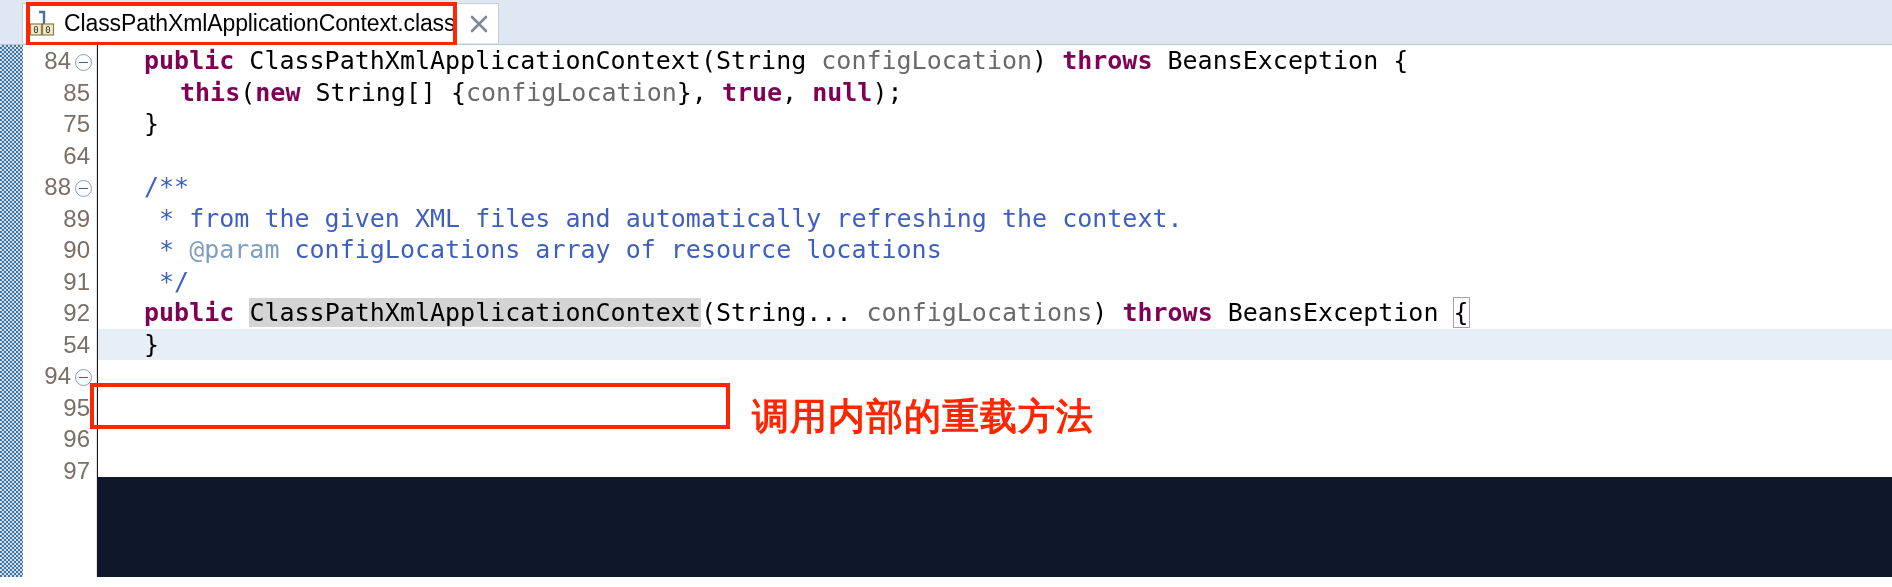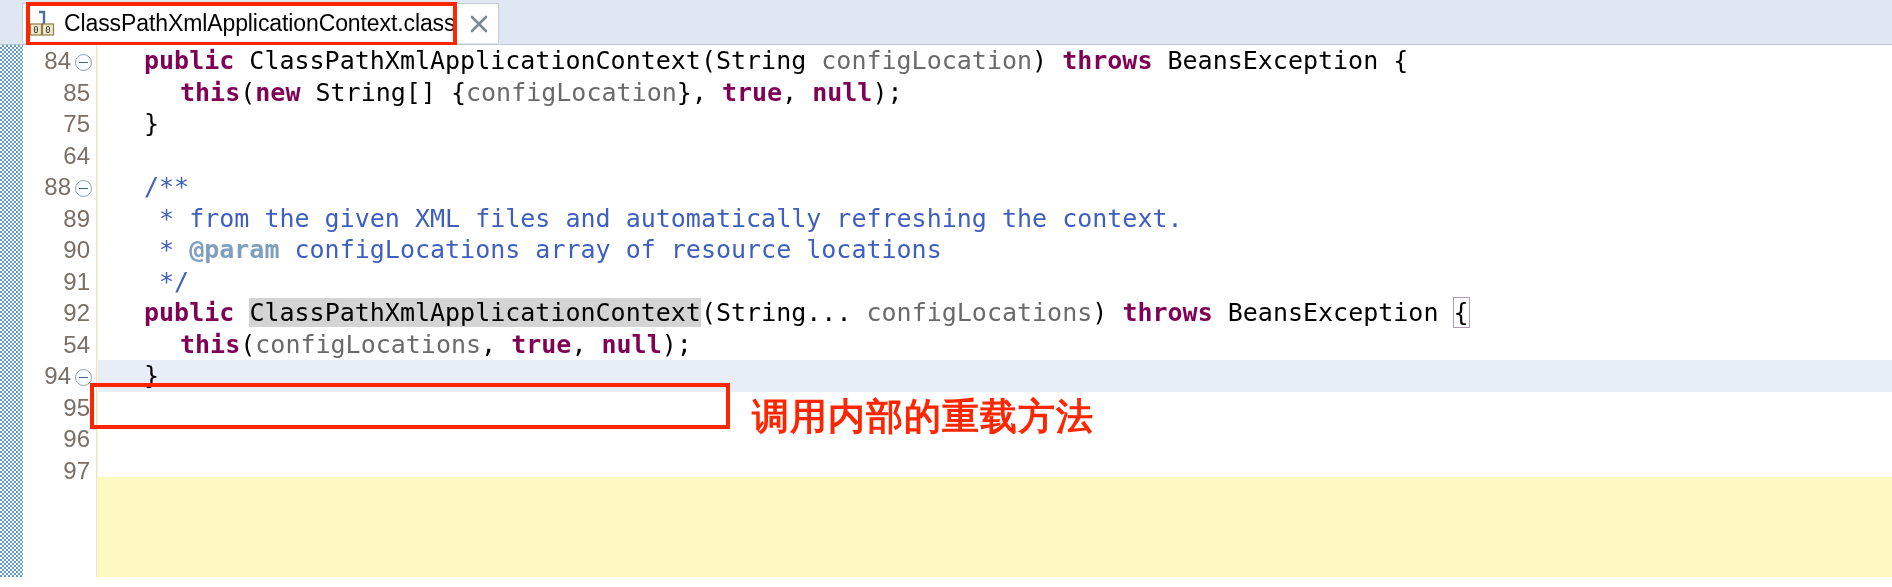--- a/index.html
+++ b/index.html
@@ -70,21 +70,21 @@
     width: 431px; height: 44px;
     border: 4px solid #fe2600;
     pointer-events: none;
   }
 
   
   .editor {
     position: absolute;
     left: 0; top: 45px;
     width: 1892px; height: 542px;
-    background: #fef9c3;
+    background: #0f172a;
     padding-left: 8px;
   }
 
   
   .leftstrip {
     position: absolute;
     left: 0; top: 0;
     width: 23px; height: 542px;
     background:
       repeating-conic-gradient(#3f88c5 0% 25%, #ffffff 0% 50%) 0 0 / 4px 4px;
@@ -145,21 +145,21 @@
   }
 
   
   .curline { background: #e8eef7; }
 
   
   .kw   { color: #7f0055; font-weight: bold; }
   .typ  { color: #000000; }
   .par  { color: #6a6a6a; }
   .cm   { color: #3f5fbf; }
-  .cmt  { color: #7f9fbf; font-weight: bold; }
+  .cmt  { color: #7f9fbf; font-weight: normal; }
   .occ  { background: #d4d4d4; }
   .brk  { outline: 1px solid #b39ab3; }
 
   
   .code-in { padding-left: 46px; }
 
   
   .ann-box {
     position: absolute;
     border: 4px solid #fe2600;
@@ -237,21 +237,20 @@
     <div class="codearea" id="codearea">
         <div class="line"><span class="code-in"><span class="kw">public</span><span class="typ"> ClassPathXmlApplicationContext(String </span><span class="par">configLocation</span><span class="typ">) </span><span class="kw">throws</span><span class="typ"> BeansException {</span></span></div>
         <div class="line"><span class="code-in" style="padding-left: 82px;"><span class="kw">this</span><span class="typ">(</span><span class="kw">new</span><span class="typ"> String[] {</span><span class="par">configLocation</span><span class="typ">}, </span><span class="kw">true</span><span class="typ">, </span><span class="kw">null</span><span class="typ">);</span></span></div>
         <div class="line"><span class="code-in"><span class="typ">}</span></span></div>
         <div class="line"><span class="code-in"><span class="typ"></span></span></div>
         <div class="line"><span class="code-in"><span class="cm">/**</span></span></div>
         <div class="line"><span class="code-in"><span class="cm"> * from the given XML files and automatically refreshing the context.</span></span></div>
         <div class="line"><span class="code-in"><span class="cm"> * </span><span class="cmt">@param</span><span class="cm"> configLocations array of resource locations</span></span></div>
         <div class="line"><span class="code-in"><span class="cm"> */</span></span></div>
         <div class="line"><span class="code-in"><span class="kw">public</span><span class="typ"> </span><span class="typ occ">ClassPathXmlApplicationContext</span><span class="typ">(String... </span><span class="par">configLocations</span><span class="typ">) </span><span class="kw">throws</span><span class="typ"> BeansException </span><span class="typ brk">{</span></span></div>
-        <div class="line"><span class="code-in" style="padding-left: 82px;"><span class="kw">this</span><span class="typ">(</span><span class="par">configLocations</span><span class="typ">, </span><span class="kw">true</span><span class="typ">, </span><span class="kw">null</span><span class="typ">);</span></span></div>
         <div class="line curline"><span class="code-in"><span class="typ">}</span></span></div>
         <div class="line"><span class="code-in"><span class="typ"></span></span></div>
       </div>
 
     <div class="ann-box" style="left:90px; top:338px; width:640px; height:46px;"></div>
 
     <div class="ann-text" style="left:752px; top:347px;">调用内部的重载方法</div>
 
   </div>
 

